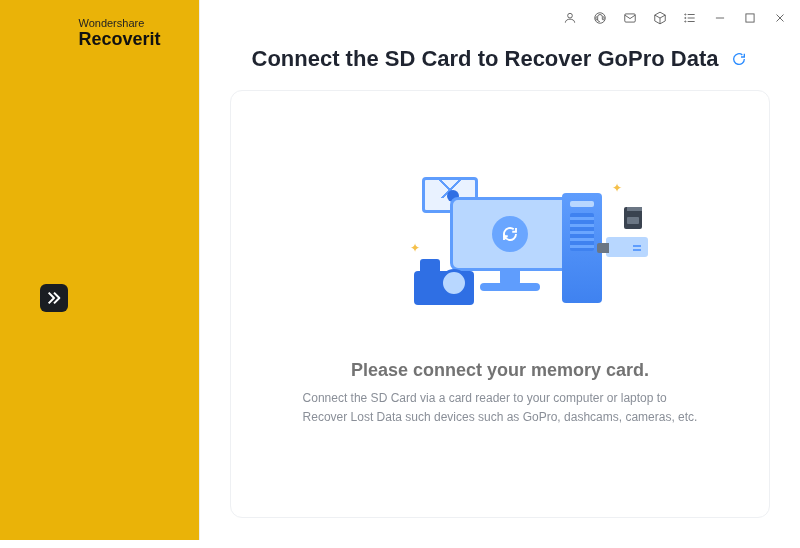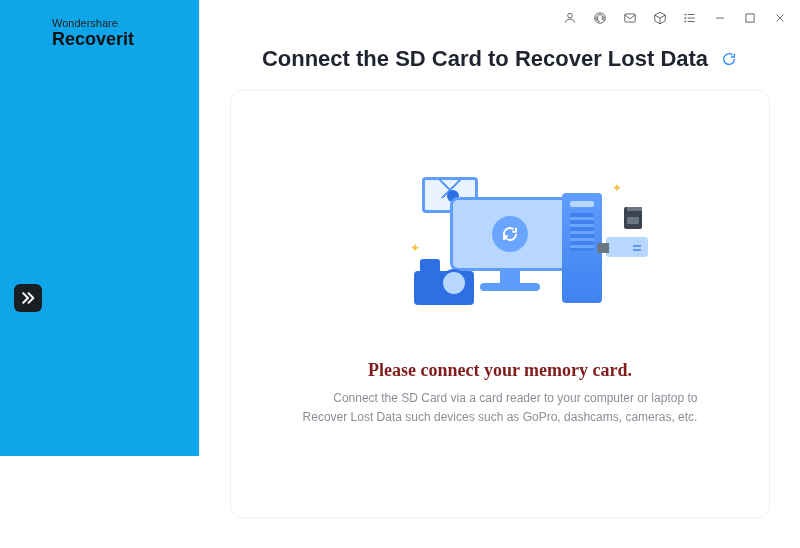--- a/index.html
+++ b/index.html
@@ -1,20 +1,20 @@
 <!DOCTYPE html>
 <html><head>
 <meta charset="utf-8">
 <style>
   * { box-sizing: border-box; margin: 0; padding: 0; }
   html, body { width: 800px; height: 548px; font-family: "Segoe UI", Arial, sans-serif; background: #fff; overflow: hidden; color: #222; }
   body { display: flex; }
 
   
-  .sidebar { width: 200px; height: 456px; background: #0ea5e9; border-right: 1px solid #eee; display: flex; flex-direction: column; }
+  .sidebar { width: 200px; height: 540px; background: #eab308; border-right: 1px solid #eee; display: flex; flex-direction: column; align-items: center; }
   .brand { display: flex; align-items: center; gap: 10px; padding: 18px 12px 20px 14px; }
   .brand-logo { width: 28px; height: 28px; background: #1a1d22; border-radius: 6px; display: flex; align-items: center; justify-content: center; }
   .brand-logo svg { width: 16px; height: 16px; }
   .brand-text { line-height: 1.05; }
   .brand-text .sub { font-size: 11px; color: #222; }
   .brand-text .main { font-size: 18px; font-weight: 700; color: #111; }
 
   
   .main { flex: 1; height: 548px; display: flex; flex-direction: column; }
   .topbar { height: 30px; display: flex; justify-content: flex-end; align-items: center; gap: 14px; padding: 6px 12px 0 0; }
@@ -54,22 +54,22 @@
   .usb::after { content: ""; position: absolute; right: 4px; top: 5px; width: 8px; height: 2px; background: #5f9dfd; box-shadow: 0 4px 0 #5f9dfd; }
 
   .sdcard { position: absolute; left: 274px; top: 36px; width: 18px; height: 22px; background: #3a4350; border-radius: 2px; }
   .sdcard::before { content: ""; position: absolute; left: 3px; top: 0; right: 0; height: 4px; background: #6b7684; }
   .sdcard::after { content: ""; position: absolute; left: 3px; bottom: 5px; width: 12px; height: 7px; background: #6b7684; border-radius: 1px; }
 
   .spark { position: absolute; color: #f5c04a; font-size: 12px; }
   .spark.a { left: 60px; top: 70px; }
   .spark.b { left: 262px; top: 10px; }
 
-  .main-msg { font-size: 18px; font-weight: 600; color: #7f1d1d; margin-top: 19px; font-family: Liberation Serif, serif; }
-  .sub-msg { font-size: 12px; color: #8a8f98; text-align: right; margin-top: 8px; line-height: 1.6; max-width: 440px; }
+  .main-msg { font-size: 18px; font-weight: 600; color: #737373; margin-top: 19px; }
+  .sub-msg { font-size: 12px; color: #8a8f98; text-align: left; margin-top: 8px; line-height: 1.6; max-width: 440px; }
 </style>
 </head>
 <body>
 
 <div class="sidebar">
   <div class="brand">
     <div class="brand-logo">
       <svg viewBox="0 0 24 24">
           <path d="M4 4 L12 12 L4 20 M12 4 L20 12 L12 20" stroke="#fff" stroke-width="3" fill="none" stroke-linejoin="round"></path>
         </svg>
@@ -132,21 +132,21 @@
       </span>
     <span class="tb-icon">
         <svg viewBox="0 0 24 24">
           <line x1="6" y1="6" x2="18" y2="18"></line>
           <line x1="6" y1="18" x2="18" y2="6"></line>
         </svg>
       </span>
   </div>
 
   <div class="page-title-row">
-    <div class="page-title">Connect the SD Card to Recover Lost Data</div>
+    <div class="page-title">Connect the SD Card to Recover GoPro Data</div>
     <span class="refresh-icon">
       <svg viewBox="0 0 24 24">
           <path d="M20 12a8 8 0 1 1-3-6.2"></path>
           <polyline points="20 4 20 9 15 9"></polyline>
         </svg>
     </span>
   </div>
 
   <div class="panel">
     <div class="illus">

